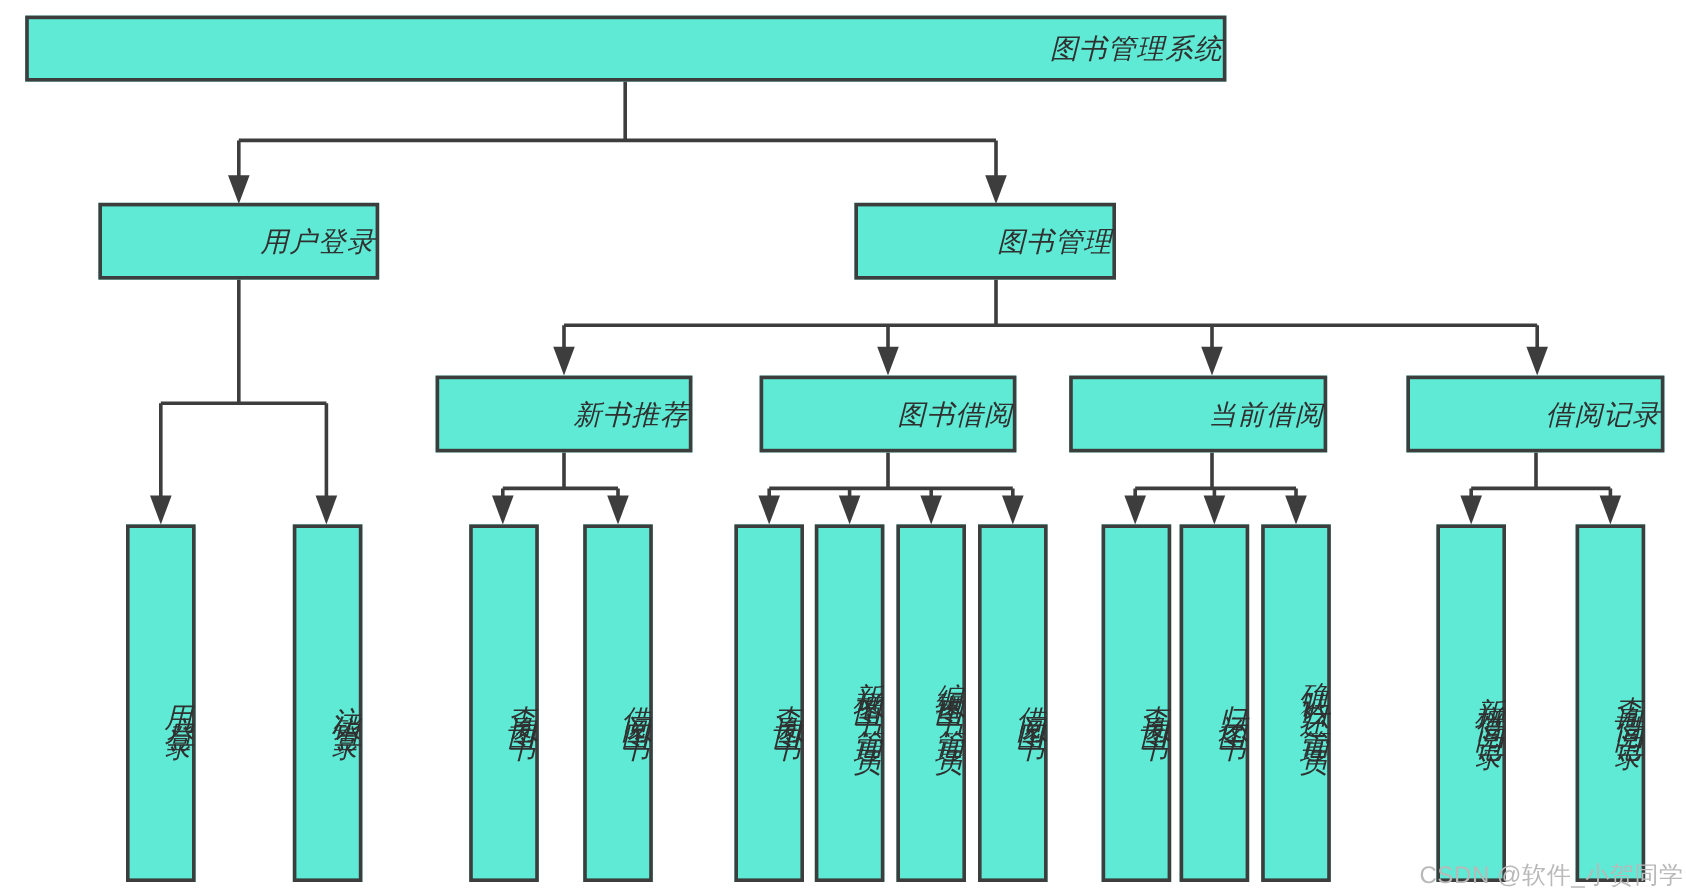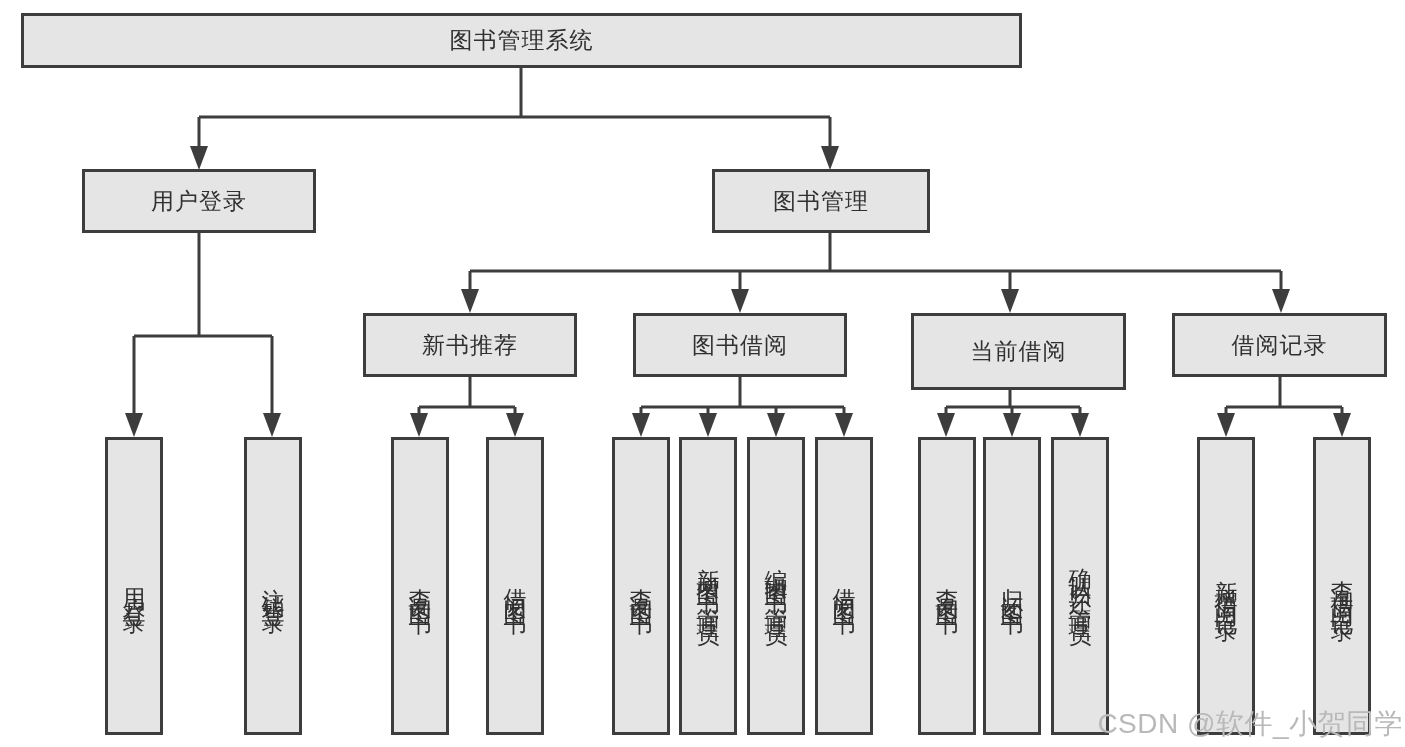--- a/index.html
+++ b/index.html
@@ -4,34 +4,35 @@
 <style>
   html,body { margin:0; padding:0; background:#ffffff; }
   .stage {
     position:relative; width:1405px; height:747px; background:var(--background,#fff);
     font-family:"Liberation Sans", sans-serif; overflow:hidden;
   }
   .stage svg { position:absolute; left:0; top:0; color:var(--line,#3d3d3d); }
   .stage svg path { stroke:currentColor; stroke-width:3; fill:none; }
   .stage svg polygon { fill:currentColor; stroke:none; }
   .box {
-    position:absolute; box-sizing:border-box; background:#e5e5e5;
+    position:absolute; box-sizing:border-box; background:#5eead4;
     border:3px solid var(--line,#3d3d3d);
-    display:flex; align-items:center; justify-content:center;
+    display:flex; align-items:center; justify-content:flex-end;
     color:var(--text,#303030);
+    font-style:italic;
   }
   .hl { font-size:23px; letter-spacing:1px; white-space:nowrap; }
   .leaf { top:437px; width:58px; height:298px; }
   .vl {
     writing-mode:vertical-lr; text-orientation:mixed;
     font-size:23px; letter-spacing:8px; line-height:1; white-space:nowrap;
   }
   .watermark {
     position:absolute; right:2px; bottom:4px;
-    font-size:28px; letter-spacing:0.5px;
+    font-size:20px; letter-spacing:0.5px;
     color:var(--watermark,#b9b9b9); white-space:nowrap;
   }
 </style>
 </head>
 <body>
 
 <div class="stage">
 
   <svg width="1405" height="747" viewBox="0 0 1405 747" aria-hidden="true">
 
@@ -79,21 +80,21 @@
   <div class="box" style="left:712px;top:169px;width:218px;height:64px">
     <span class="hl">图书管理</span>
   </div>
 
   <div class="box" style="left:633px;top:313px;width:214px;height:64px">
     <span class="hl">图书借阅</span>
   </div>
   <div class="box" style="left:363px;top:313px;width:214px;height:64px">
     <span class="hl">新书推荐</span>
   </div>
-  <div class="box" style="left:911px;top:313px;width:215px;height:77px">
+  <div class="box" style="left:891px;top:313px;width:215px;height:64px">
     <span class="hl">当前借阅</span>
   </div>
   <div class="box" style="left:1172px;top:313px;width:215px;height:64px">
     <span class="hl">借阅记录</span>
   </div>
 
   <div class="box leaf" style="left:105px">
     <span class="vl">用户登录</span>
   </div>
   <div class="box leaf" style="left:244px">

